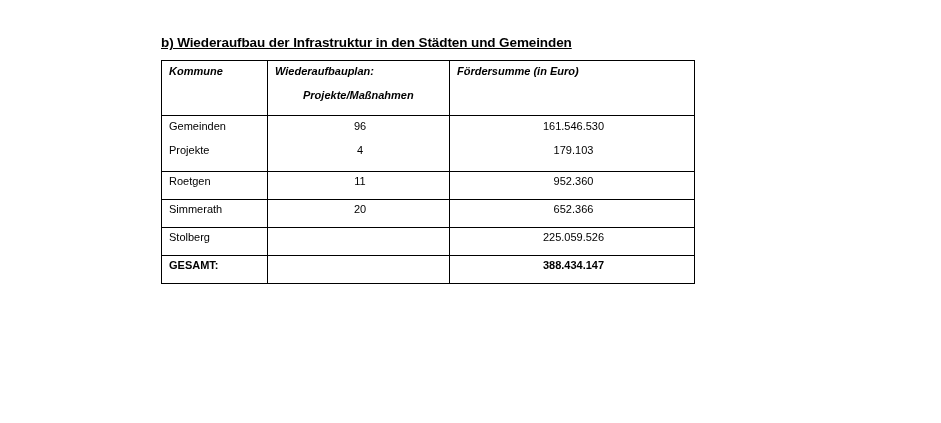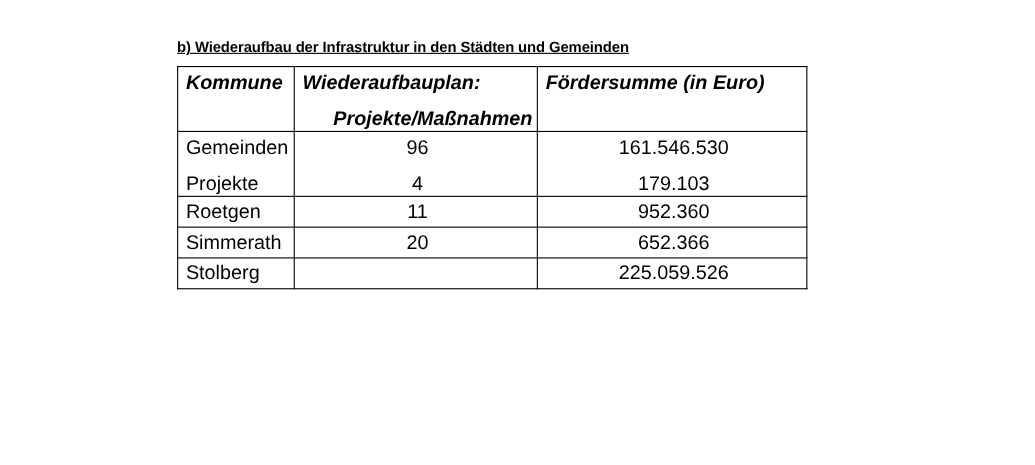--- a/index.html
+++ b/index.html
@@ -1,21 +1,21 @@
 <!DOCTYPE html>
 <html><head>
   <meta charset="utf-8">
   <style>
     html, body { margin: 0; padding: 0; background: #ffffff; }
     body { width: 941px; height: 423px; position: relative; overflow: hidden;
            font-family: "Liberation Sans", sans-serif; color: #000; }
     .heading { position: absolute; left: 161px; top: 35px; font-size: 13.5px;
                font-weight: bold; text-decoration: underline; letter-spacing: -0.1px; }
     table { position: absolute; left: 161px; top: 60px; border-collapse: collapse;
-            font-size: 18px; }
+            font-size: 11px; }
     td { border: 1px solid #000; vertical-align: top; padding: 0 4px 0 7px; box-sizing: border-box; }
     td.c1 { width: 106px; }
     td.c2 { width: 182px; }
     td.c3 { width: 245px; }
     tr.hdr td { height: 55px; font-style: italic; font-weight: bold; padding-top: 4px; }
     .hdr-line2 { margin-top: 12px; display: block; margin-left: 28px; }
     tr.r-double td { height: 56px; padding-top: 4px; }
     tr.r td { height: 28px; padding-top: 3px; }
     tr.total td { height: 28px; padding-top: 3px; font-weight: bold; }
     .num { text-align: center; }
@@ -58,14 +58,19 @@
   <tr class="r">
     <td class="c1">Simmerath</td>
     <td class="c2 num">20</td>
     <td class="c3 num">652.366</td>
   </tr>
   <tr class="r">
     <td class="c1">Stolberg</td>
     <td class="c2 num"></td>
     <td class="c3 num">225.059.526</td>
   </tr>
+  <tr class="total">
+    <td class="c1">GESAMT:</td>
+    <td class="c2 num"></td>
+    <td class="c3 num">388.434.147</td>
+  </tr>
 </tbody>
   </table>
 
 </body></html>

